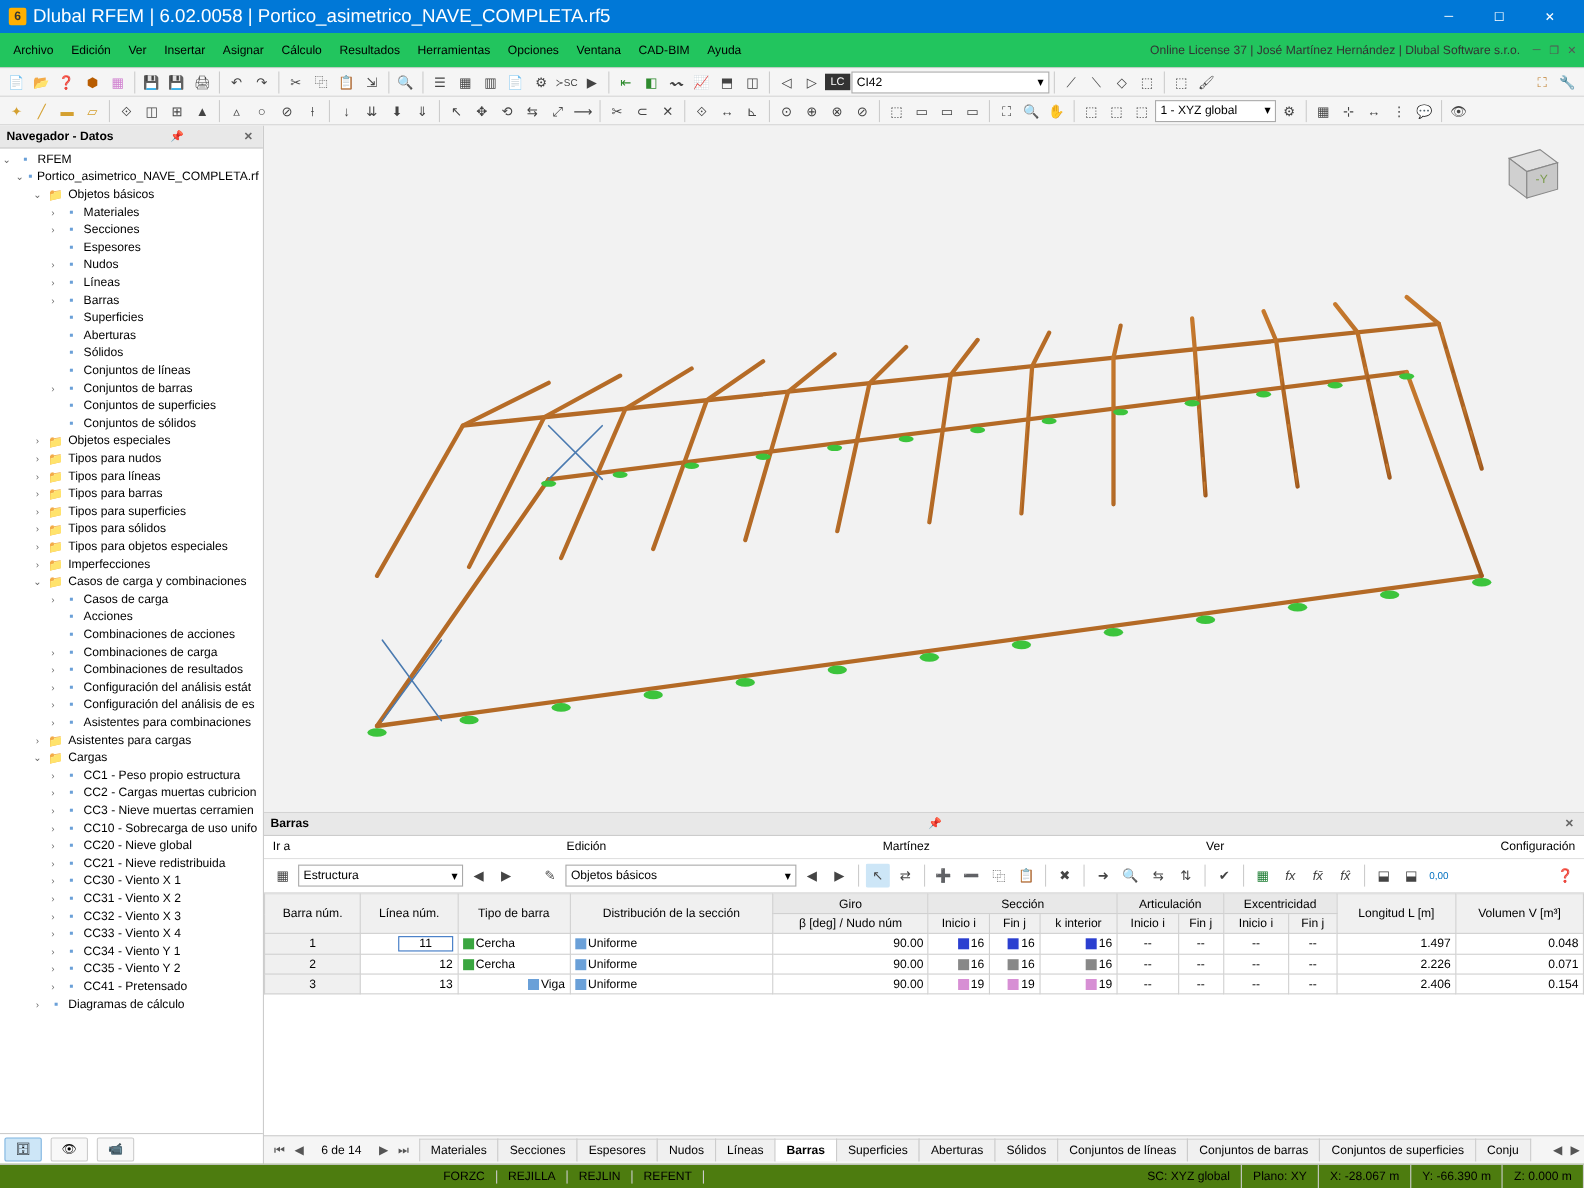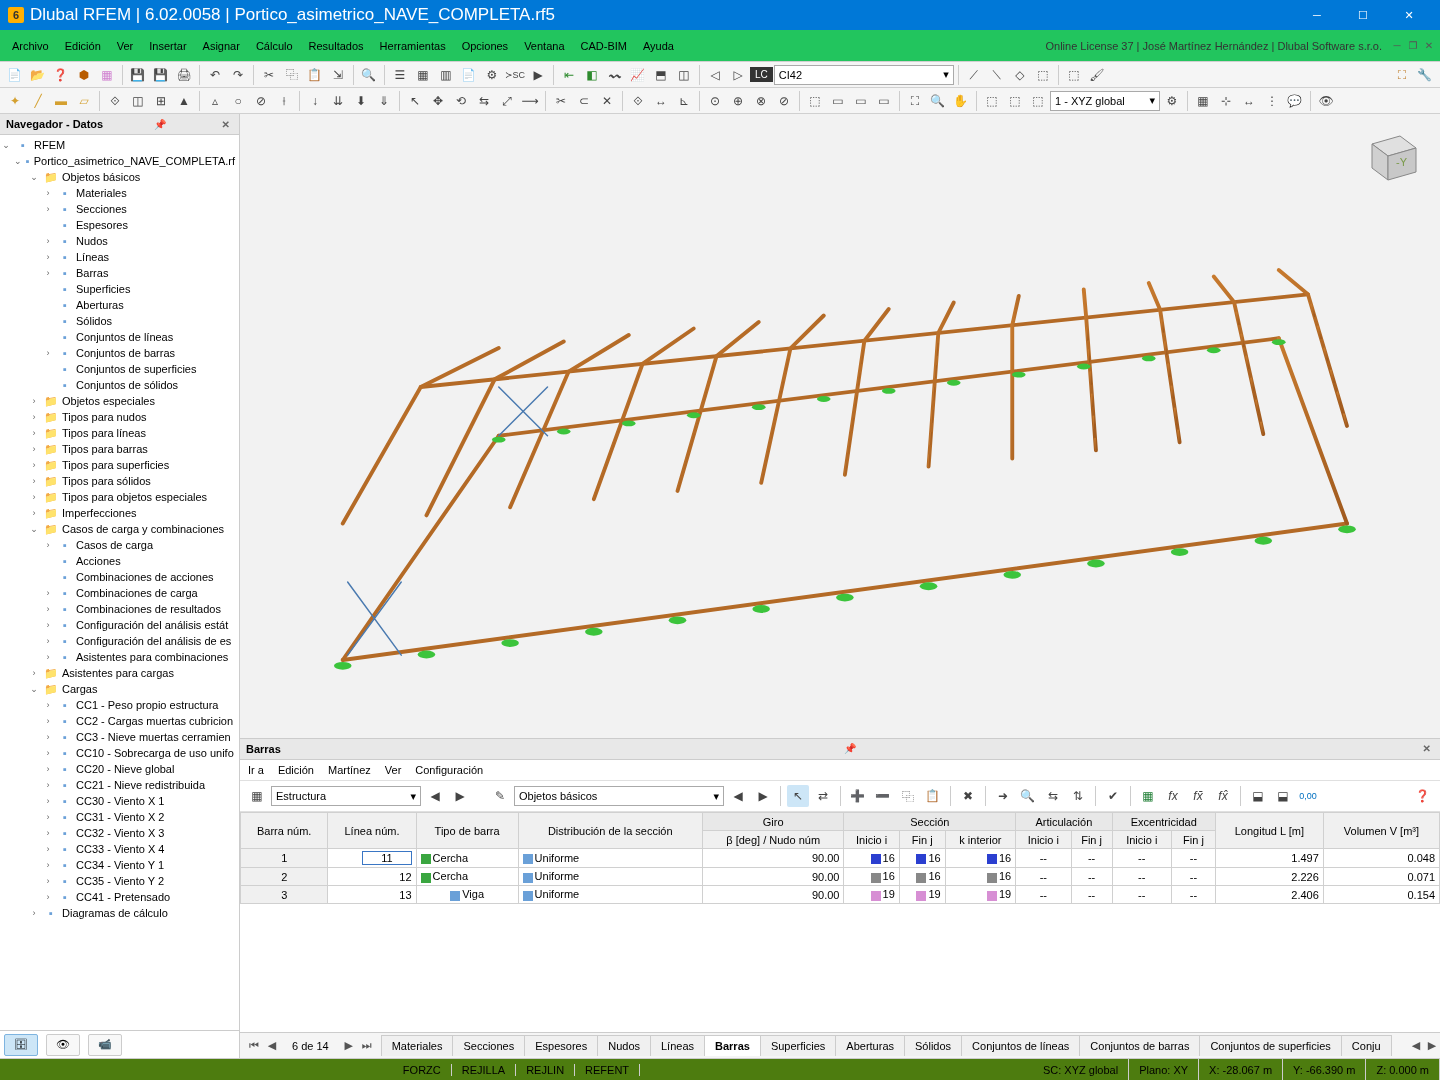--- a/index.html
+++ b/index.html
@@ -30,21 +30,21 @@
 .file-icon { color: #6aa0d8; }
 .sidebar-footer { height: 28px; border-top: 1px solid #ccc; display: flex; align-items: center; padding: 0 4px; gap: 8px; }
 .sidebar-footer .fbtn { width: 34px; height: 22px; border: 1px solid #ccc; display:flex; align-items:center; justify-content:center; background:#f8f8f8; border-radius:2px;}
 .sidebar-footer .fbtn.active { background: #cde6f7; border-color:#7eb4e0;}
 .content { flex: 1; display: flex; flex-direction: column; background: #f2f2f2; }
 .viewport { flex: 1; background: #f2f2f2; position: relative; overflow: hidden; }
 .cube { position: absolute; top: 10px; right: 20px; width: 60px; height: 60px; }
 .bottom-panel { height: 320px; background: #fff; border-top: 1px solid #ccc; display: flex; flex-direction: column; }
 .panel-header { background: #e8e8e8; padding: 4px 6px; font-weight: bold; display: flex; border-bottom: 1px solid #ccc; }
 .panel-header .pintbn{margin-left:auto;color:#666;font-size:10px;padding:0 3px;}
-.panel-menu { padding: 4px 8px; display: flex; gap: 14px; font-size: 11px; border-bottom: 1px solid #e0e0e0; }
+.panel-menu { padding: 4px 8px; display: flex; gap: 14px; font-size: 11px; border-bottom: 1px solid #e0e0e0; justify-content: space-between; }
 .panel-toolbar { padding: 4px 6px; display: flex; align-items: center; gap: 3px; border-bottom: 1px solid #e0e0e0; }
 .panel-toolbar .combo { height: 20px; border: 1px solid #aaa; padding: 0 4px; display: flex; align-items: center; background: #fff; }
 .table-wrap { flex: 1; overflow: auto; }
 table { border-collapse: collapse; width: 100%; font-size: 11px; }
 th, td { border: 1px solid #d0d0d0; padding: 2px 4px; text-align: center; background: #fff; height: 18px; }
 th { background: #f0f0f0; font-weight: normal; }
 th.group { background: #e8e8e8; }
 td.rowhead { background: #f0f0f0; }
 .color-sq { display: inline-block; width: 10px; height: 10px; vertical-align: middle; margin-right: 2px; }
 .tabs-row { display: flex; align-items: center; border-top: 1px solid #ccc; background: #f5f5f5; height: 26px; }
@@ -794,21 +794,21 @@
                 <td>--</td>
                 <td>--</td>
                 <td>--</td>
                 <td>--</td>
                 <td style="text-align: right;">2.226</td>
                 <td style="text-align: right;">0.071</td>
               </tr>
               <tr>
                 <td class="rowhead">3</td>
                 <td style="text-align: right;"><span style="">13</span></td>
-                <td style="text-align: center;"><span class="color-sq" style="background:#6aa0d8"></span>Viga</td>
+                <td style="text-align: right;"><span class="color-sq" style="background:#6aa0d8"></span>Viga</td>
                 <td style="text-align: left;"><span class="color-sq" style="background:#6aa0d8"></span>Uniforme</td>
                 <td style="text-align: right;">90.00</td>
                 <td style="text-align: right;"><span class="color-sq" style="background:#d78fd4"></span>19</td>
                 <td style="text-align: right;"><span class="color-sq" style="background:#d78fd4"></span>19</td>
                 <td style="text-align: right;"><span class="color-sq" style="background:#d78fd4"></span>19</td>
                 <td>--</td>
                 <td>--</td>
                 <td>--</td>
                 <td>--</td>
                 <td style="text-align: right;">2.406</td>

